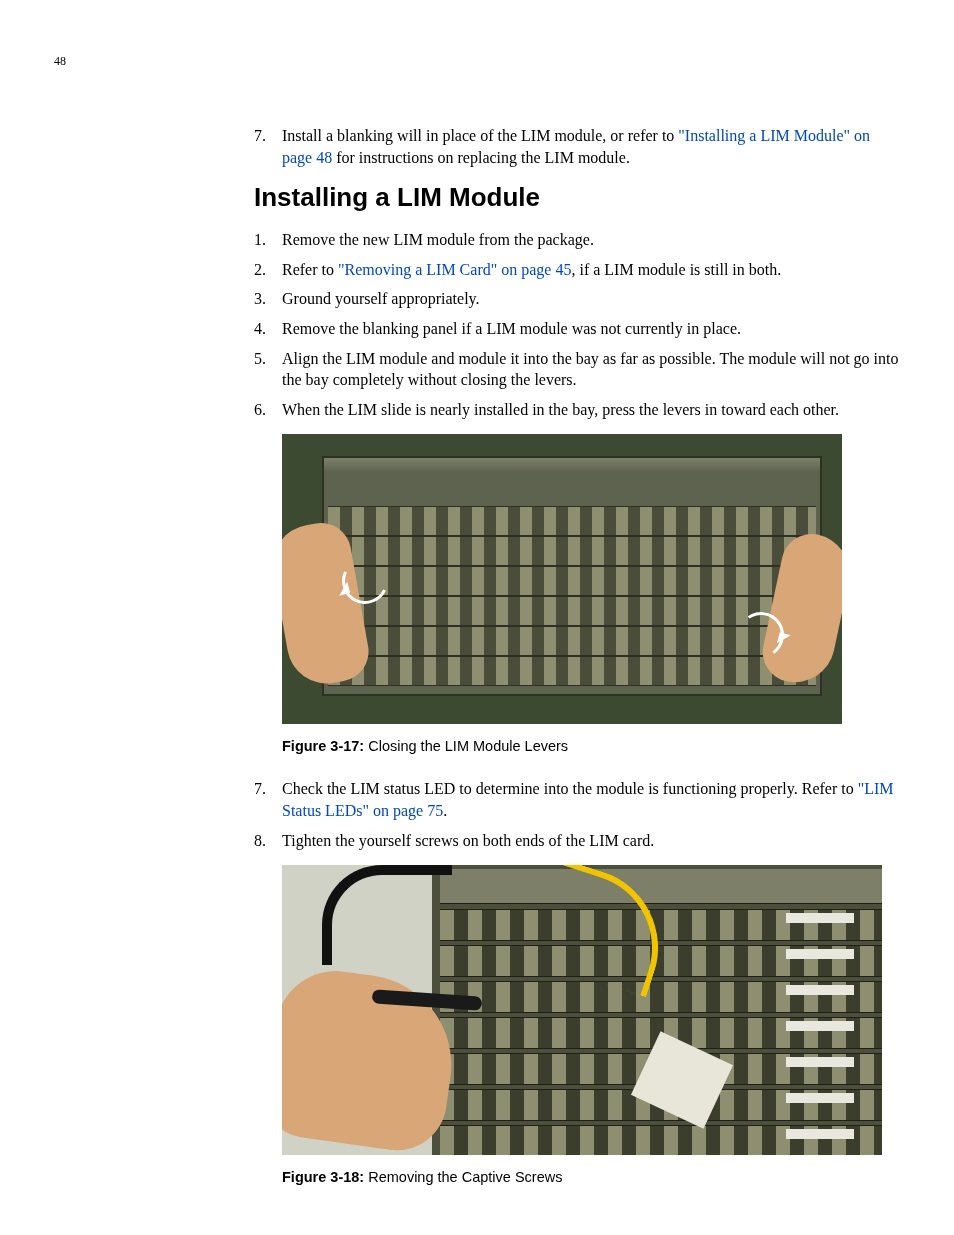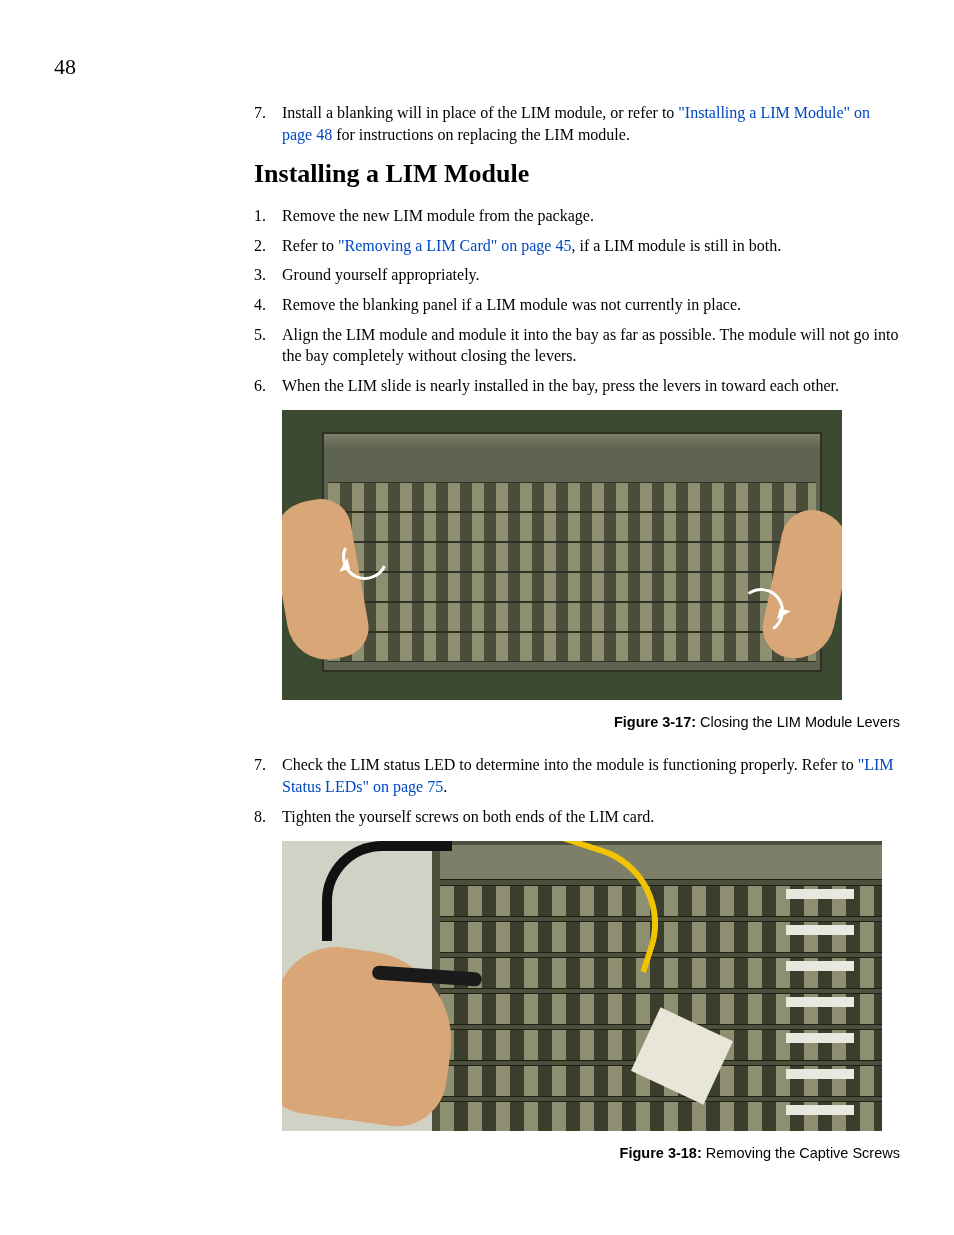--- a/index.html
+++ b/index.html
@@ -9,28 +9,28 @@
     font-size: 16px;
     color: #000;
     background: #fff;
     width: 954px;
   }
   .page {
     padding: 54px 54px 54px 54px;
     box-sizing: border-box;
   }
   .page-number {
-    font-size: 22px;
-    margin-bottom: 22px;
+    font-size: 12px;
+    margin-bottom: 56px;
   }
   .content {
     margin-left: 200px;
   }
   h2.section-title {
-    font-family: Liberation Serif, serif;
+    font-family: Liberation Sans, sans-serif;
     font-weight: bold;
     font-size: 26px;
     margin: 14px 0 16px 0;
   }
   ol.steps {
     list-style: none;
     padding: 0;
     margin: 0;
   }
   ol.steps > li {
@@ -43,21 +43,20 @@
   }
   ol.steps > li .txt {
     flex: 1;
   }
   a.xref {
     color: #0047c2;
     text-decoration: none;
   }
   .figure {
     margin: 14px 0 6px 28px;
-    text-align: right;
   }
   .figure-image {
     width: 560px;
     height: 290px;
     background: #3d4a32;
     display: block;
     position: relative;
     overflow: hidden;
   }
   

